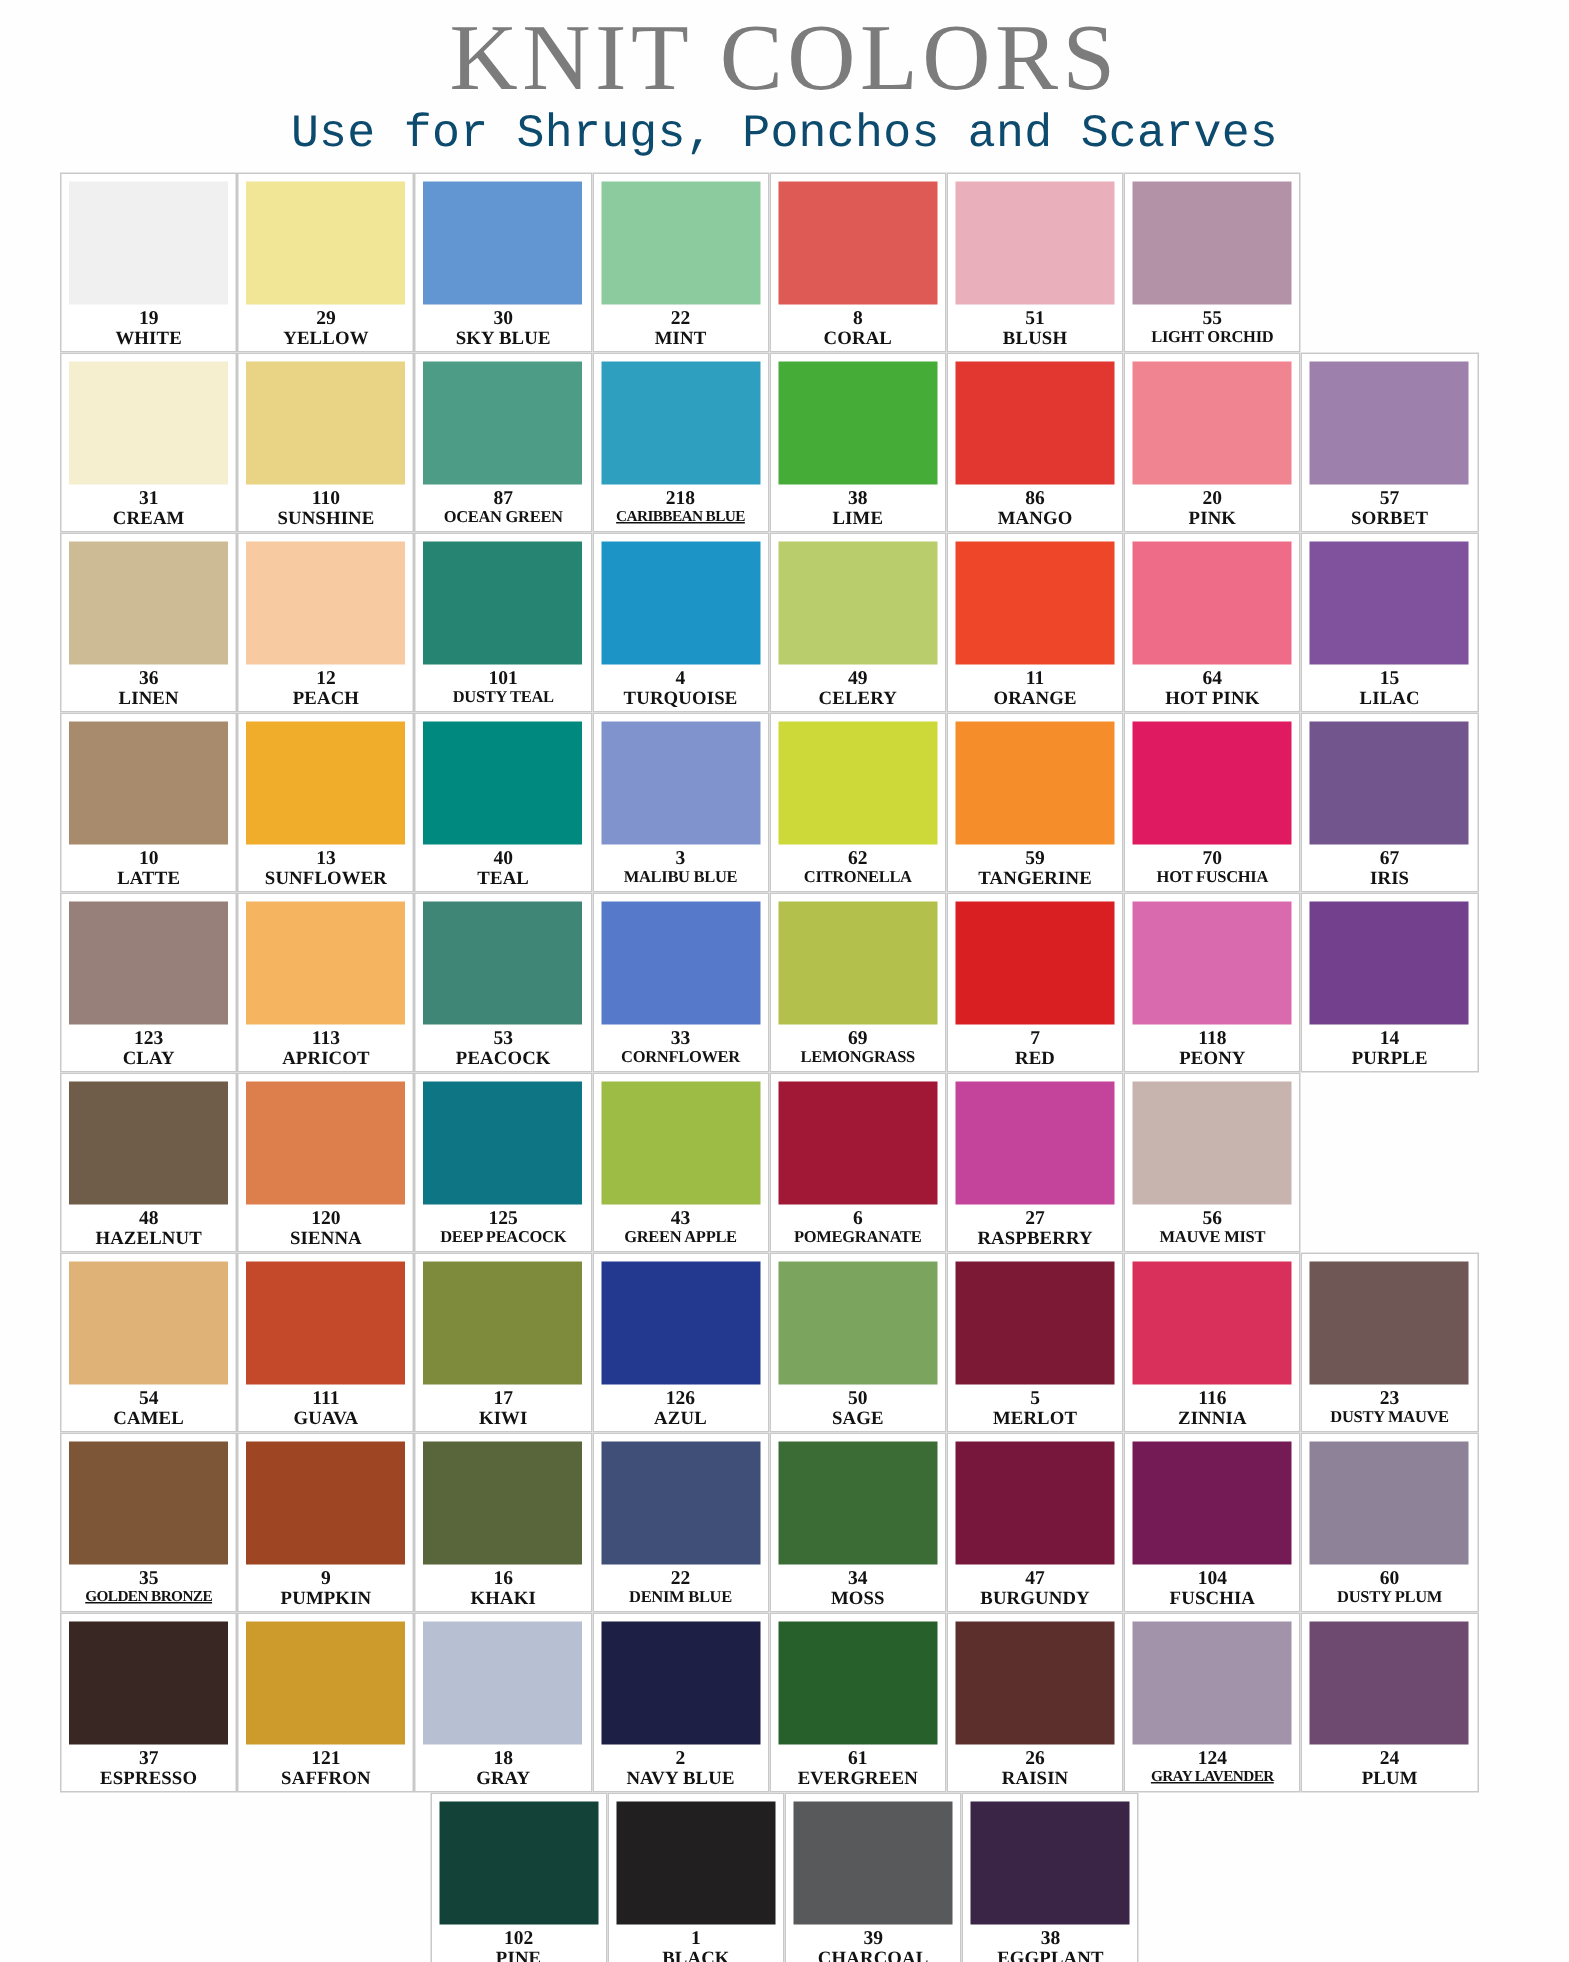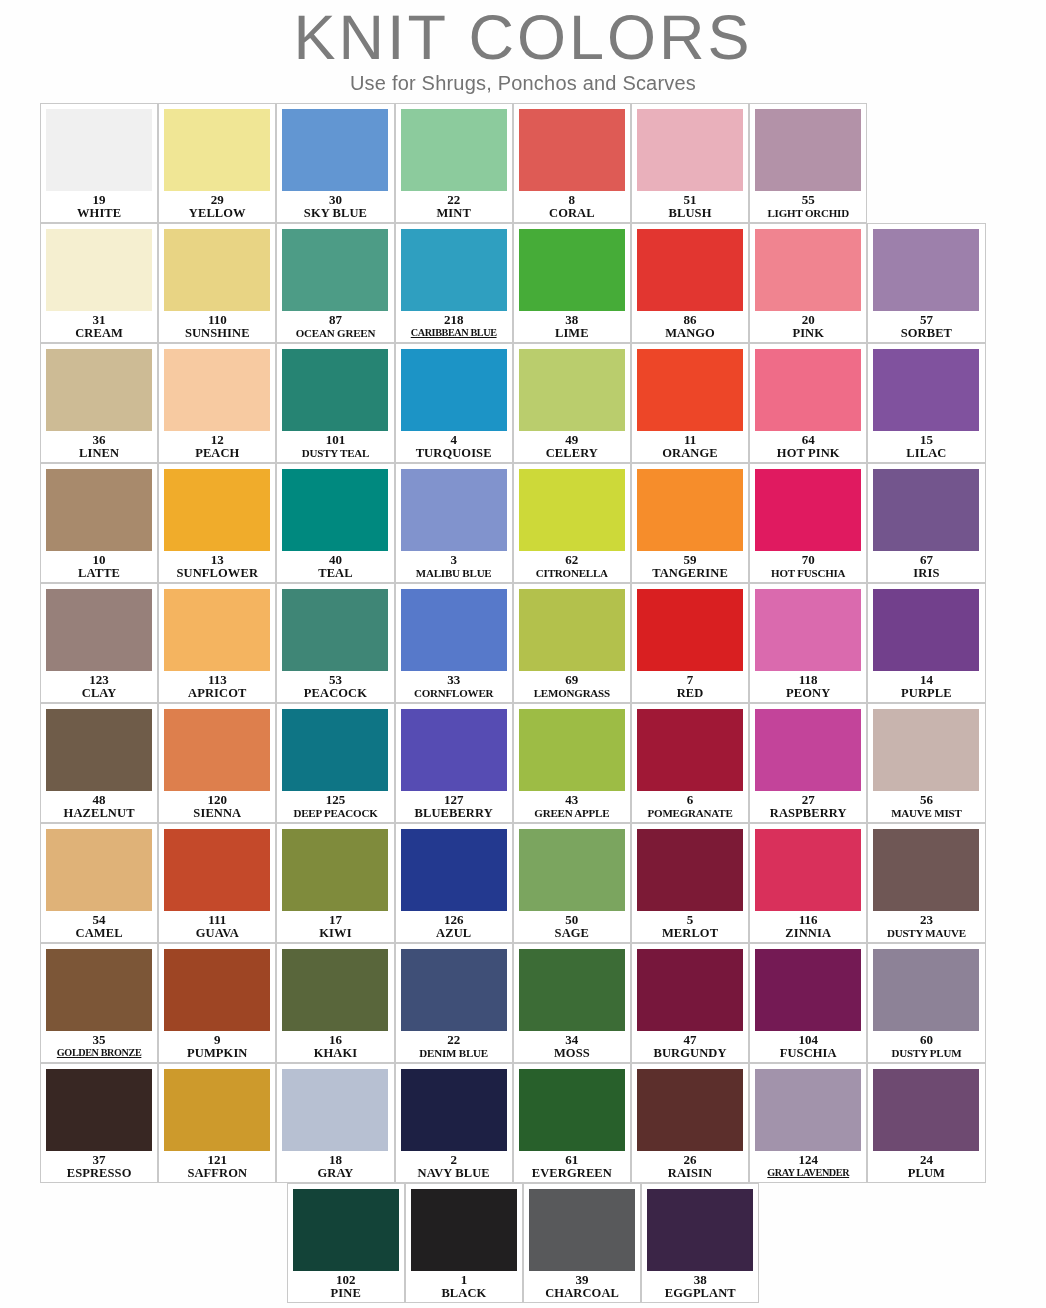--- a/index.html
+++ b/index.html
@@ -23,34 +23,34 @@
     background: #fefefe;
     box-sizing: border-box;
   }
 
   
   .header {
     text-align: center;
     padding-top: 2px;
   }
   .title {
-    font-family: Liberation Sans, sans-serif;
+    font-family: Liberation Serif, serif;
     font-size: 63px;
     letter-spacing: 3px;
     color: #7c7c7c;
     line-height: 1.02;
     font-weight: 400;
     margin: 0;
     padding-top: 4px;
     text-rendering: geometricPrecision;
   }
   .subtitle {
-    font-family: Liberation Sans, sans-serif;
-    font-size: 20px;
-    color: #737373;
+    font-family: Liberation Mono, monospace;
+    font-size: 31px;
+    color: #0c4a6e;
     font-weight: 400;
     margin: 0;
     padding-top: 2px;
     letter-spacing: 0.2px;
   }
 
   
   .grid-wrap {
     padding: 8px 40px 0 40px;
     box-sizing: border-box;
@@ -422,27 +422,20 @@
           </div>
         </div>
         <div class="cell">
           <div class="swatch" style="background: rgb(14, 117, 133);"></div>
           <div class="meta">
             <div class="code">125</div>
             <div class="cname tight">Deep Peacock</div>
           </div>
         </div>
         <div class="cell">
-          <div class="swatch" style="background: rgb(86, 76, 179);"></div>
-          <div class="meta">
-            <div class="code">127</div>
-            <div class="cname">Blueberry</div>
-          </div>
-        </div>
-        <div class="cell">
           <div class="swatch" style="background: rgb(157, 188, 69);"></div>
           <div class="meta">
             <div class="code">43</div>
             <div class="cname tight">Green Apple</div>
           </div>
         </div>
         <div class="cell">
           <div class="swatch" style="background: rgb(160, 24, 54);"></div>
           <div class="meta">
             <div class="code">6</div>

